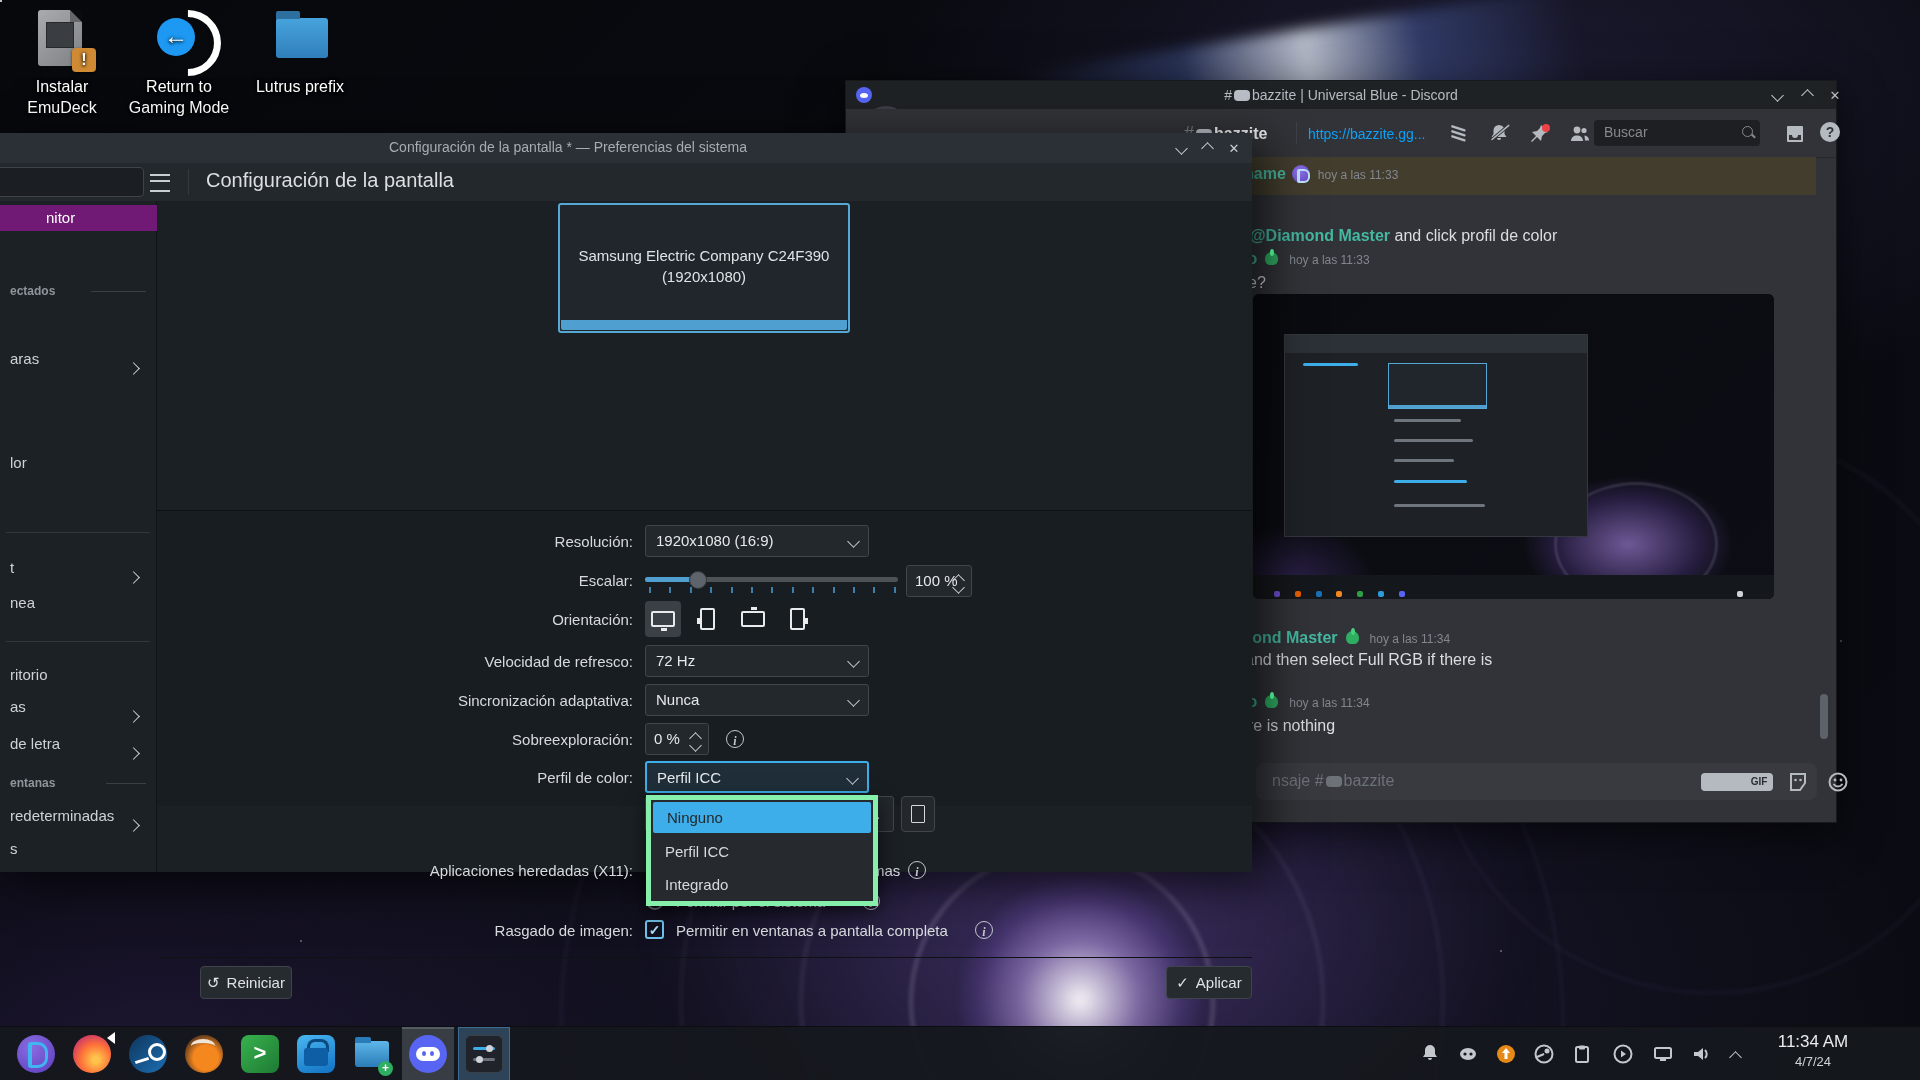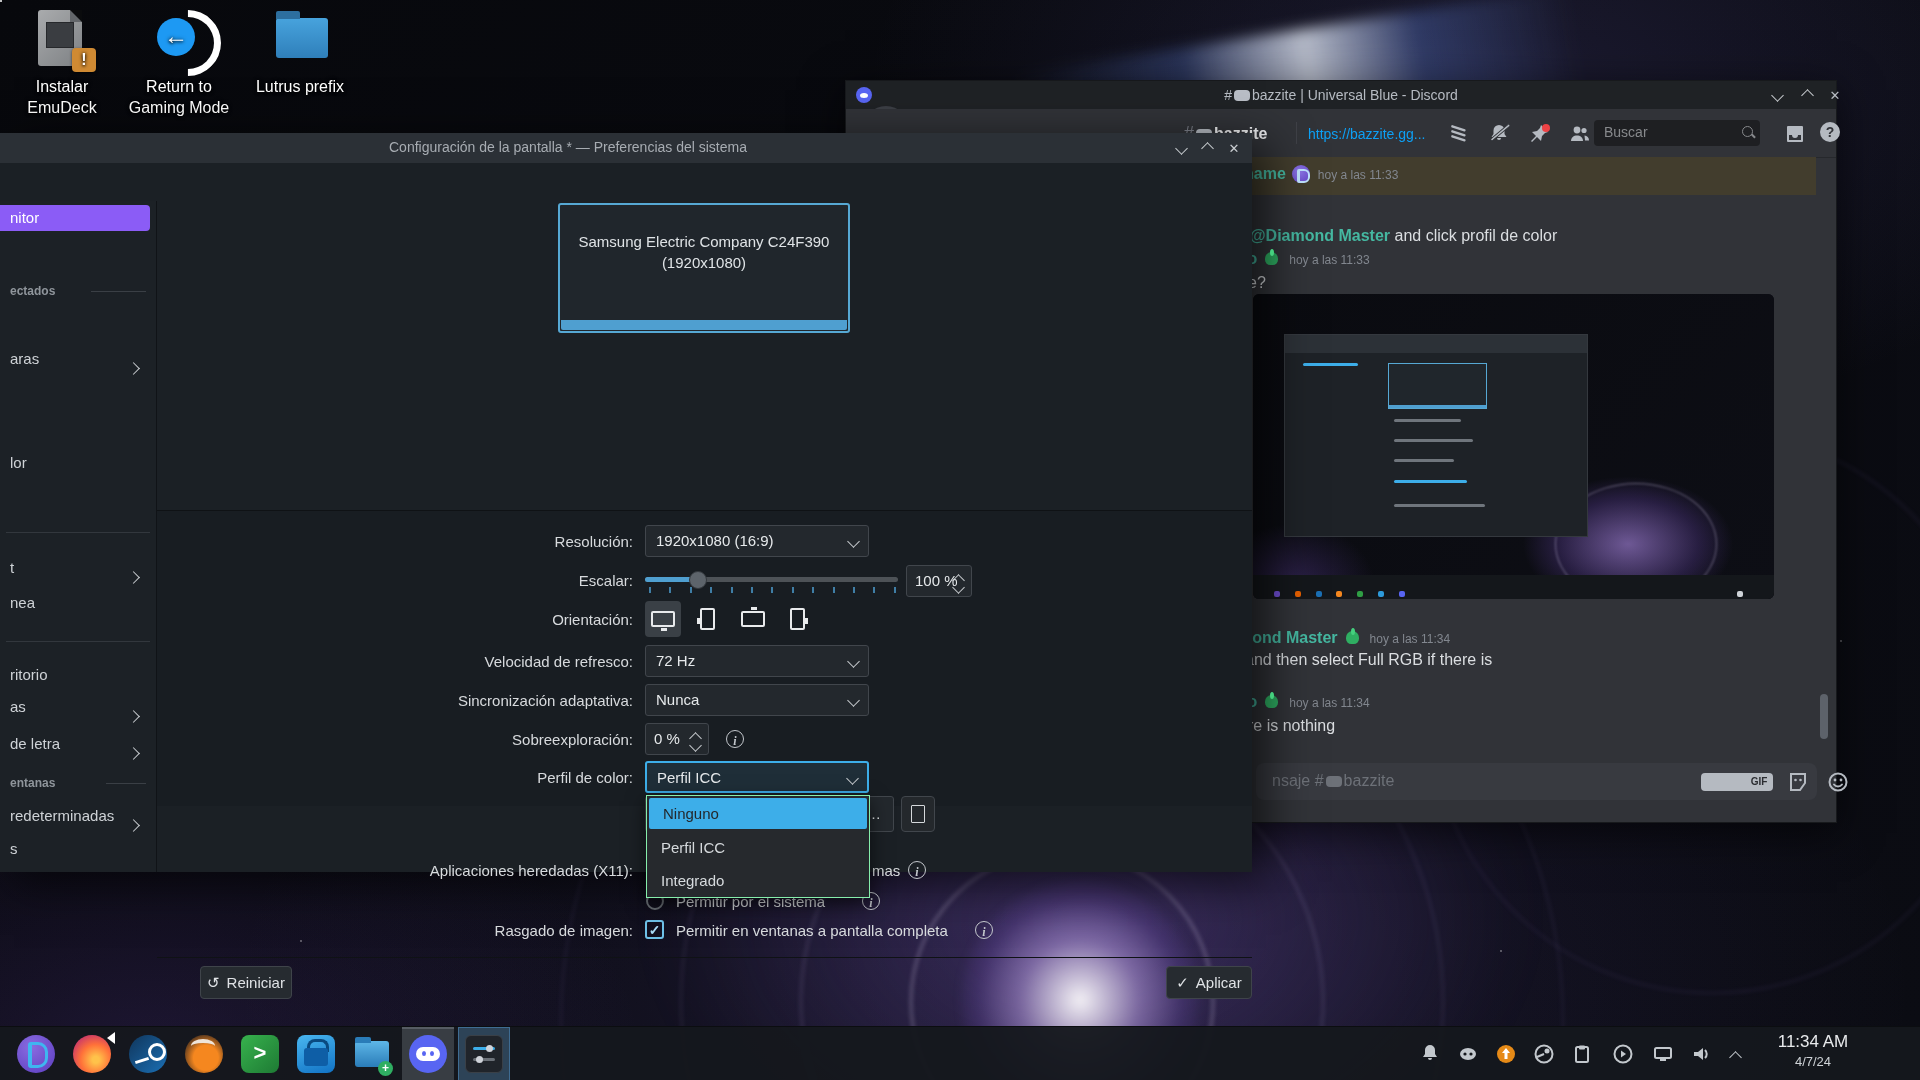--- a/index.html
+++ b/index.html
@@ -102,40 +102,40 @@
   .k-search input{position:absolute;left:10px;top:3px;width:150px;background:transparent;border:none;outline:none;color:#d9dcdf;font-family:inherit;}
   .burger{left:150px;top:11px;width:20px;height:14px;border-top:2px solid #c9cdd1;border-bottom:2px solid #c9cdd1;}
   .burger:after{content:"";position:absolute;left:0;top:4px;width:20px;height:2px;background:#c9cdd1;}
   .k-title{left:206px;top:6px;font-size:20px;color:#dcdfe2;}
   .k-sidebar{left:0;top:68px;width:157px;height:671px;background:#1c2126;border-right:1px solid #101317;box-sizing:border-box;}
   .sitem{left:0;width:150px;height:26px;color:#ced2d6;font-size:15px;line-height:26px;text-indent:10px;}
   .ssec{color:#8f959b;font-weight:bold;font-size:12px;}
   .ssec .ln{position:absolute;right:4px;top:13px;height:1px;background:#3a3f45;}
   .schev{position:absolute;right:12px;top:9px;}
   .sdiv{left:6px;width:144px;height:1px;background:#32373d;}
-  .ssel{background:#8b5cf6;border-radius:0 4px 4px 0;color:#fff;}
+  .ssel{background:#701a75;border-radius:0 4px 4px 0;color:#fff;padding-left:36px;}
   .k-content{left:157px;top:68px;width:1095px;height:671px;background:#1b2025;}
   .k-form{position:absolute;left:0;top:309px;width:1095px;height:295px;background:#181d22;border-top:1px solid #0f1215;}
   .monbox{left:401px;top:2px;width:292px;height:130px;border:2px solid #56a8d4;border-radius:3px;background:#20262c;box-sizing:border-box;text-align:center;color:#dfe3e6;font-size:15px;}
   .monbar{position:absolute;left:1px;bottom:1px;width:calc(100% - 2px);height:10px;background:#4f9fd0;border-radius:0 0 2px 2px;}
   .flabel{width:400px;text-align:right;font-size:15px;color:#d7dadd;}
   .combo{background:#23282d;border:1px solid #41464c;border-radius:3px;box-sizing:border-box;color:#e6e9eb;font-size:15px;}
   .combo .val{position:absolute;left:10px;top:6px;}
   .combo .cvd{position:absolute;right:10px;top:11px;}
   .focusblue{border:2px solid #3daee9!important;background:#1f2e38!important;}
   .spin{background:#23282d;border:1px solid #41464c;border-radius:3px;box-sizing:border-box;color:#e6e9eb;font-size:15px;}
   .spin .arr{position:absolute;right:8px;}
   .track{height:5px;background:#4d5257;border-radius:3px;}
   .fill{height:5px;background:#4f9fd0;border-radius:3px;}
   .handle{width:18px;height:18px;border-radius:50%;background:#5d646b;border:1px solid #33383d;box-sizing:border-box;}
   .tick{width:2px;height:6px;background:#3f7ea6;}
   .obtn{width:36px;height:36px;border-radius:4px;box-sizing:border-box;display:flex;align-items:center;justify-content:center;}
   .obtn.active{background:#3a4046;}
   .oscr{border:2px solid #e8eaec;box-sizing:border-box;position:relative;}
-  .kpopup{background:#26292d;border:1px solid #86efac;box-shadow:0 6px 18px rgba(0,0,0,.6);z-index:5;}
+  .kpopup{background:#26292d;border:5px solid #86efac;box-shadow:0 6px 18px rgba(0,0,0,.6);z-index:5;}
   .pitem{position:relative;height:33px;color:#d6dadd;font-size:15px;line-height:33px;padding-left:14px;}
   .pitem.hl{background:#3daee9;color:#23282c;border-radius:2px;margin:2px;height:31px;line-height:31px;}
   .kbtn{background:#262b30;border:1px solid #3f444a;border-radius:4px;color:#dfe2e5;font-size:15px;display:flex;align-items:center;justify-content:center;gap:7px;box-sizing:border-box;}
   .radio{width:18px;height:18px;border-radius:50%;border:2px solid #6a7076;box-sizing:border-box;}
   .checkbox{width:19px;height:19px;border-radius:3px;border:2px solid #6ec1e8;box-sizing:border-box;color:#a9dcf7;font-size:14px;font-weight:bold;text-align:center;line-height:16px;}
   .ftext{font-size:15px;color:#d7dadd;}
   .docbtn{width:34px;height:36px;background:#24282c;border:1px solid #41464c;border-radius:4px;box-sizing:border-box;}
   .docbtn:after{content:"";position:absolute;left:9px;top:8px;width:12px;height:16px;border:1.6px solid #d5d8db;border-radius:1px;}
   
   #taskbar{left:0;top:1026px;width:1920px;height:54px;background:rgba(21,24,29,.96);border-top:1px solid #0b0d10;}
@@ -339,41 +339,49 @@
     <div class="ab" style="left:389px;top:6px;">Configuración de la pantalla * — Preferencias del sistema</div>
     <div class="ab wbtn" style="left:1173px;top:7px;">
         <span class="cvd"></span>
       </div>
     <div class="ab wbtn" style="left:1199px;top:7px;">
         <span class="cvu"></span>
       </div>
     <div class="ab wbtn" style="left:1226px;top:7px;color:#c9cdd1;">✕</div>
   </div>
 
+  <div class="ab k-toolbar">
+    <div class="ab k-search">
+        <input style="">
+      </div>
+    <div class="ab burger"></div>
+    <div class="ab" style="left:188px;top:6px;width:1px;height:26px;background:#34393f;"></div>
+    <div class="ab k-title">Configuración de la pantalla</div>
+  </div>
 
   <div class="ab k-sidebar">
     <div class="ab sitem ssel" style="top:4px;">nitor</div>
     <div class="ab sitem ssec" style="top:77px;"><span>ectados</span><span class="ln" style="width:55px;"></span></div>
     <div class="ab sitem" style="top:145px;"><span>aras</span><span class="schev"><span class="cvr"></span></span></div>
     <div class="ab sitem" style="top:249px;">lor</div>
     <div class="ab sdiv" style="top:331px;"></div>
     <div class="ab sitem" style="top:354px;"><span>t</span><span class="schev"><span class="cvr"></span></span></div>
     <div class="ab sitem" style="top:389px;">nea</div>
     <div class="ab sdiv" style="top:440px;"></div>
     <div class="ab sitem" style="top:461px;">ritorio</div>
     <div class="ab sitem" style="top:493px;"><span>as</span><span class="schev"><span class="cvr"></span></span></div>
     <div class="ab sitem" style="top:530px;"><span>de letra</span><span class="schev"><span class="cvr"></span></span></div>
     <div class="ab sitem ssec" style="top:569px;"><span>entanas</span><span class="ln" style="width:40px;"></span></div>
     <div class="ab sitem" style="top:602px;"><span>redeterminadas</span><span class="schev"><span class="cvr"></span></span></div>
     <div class="ab sitem" style="top:635px;">s</div>
   </div>
 
   <div class="ab k-content">
     <div class="ab monbox">
-      <div style="margin-top:28px;">Samsung Electric Company C24F390</div>
+      <div style="margin-top:42px;">Samsung Electric Company C24F390</div>
       <div style="margin-top:4px;">(1920x1080)</div>
       <div class="monbar"></div>
     </div>
 
     <div class="k-form"></div>
 
     <div class="ab flabel" style="left:76px;top:332px;">Resolución:</div>
     <div class="ab combo" style="left:488px;top:324px;width:224px;height:32px;">
       <span class="val">1920x1080 (16:9)</span>
         <span class="cvd"></span>

